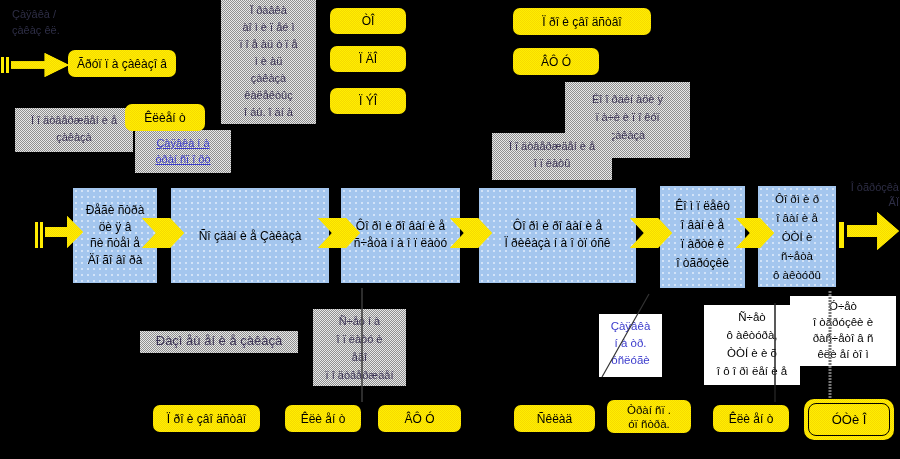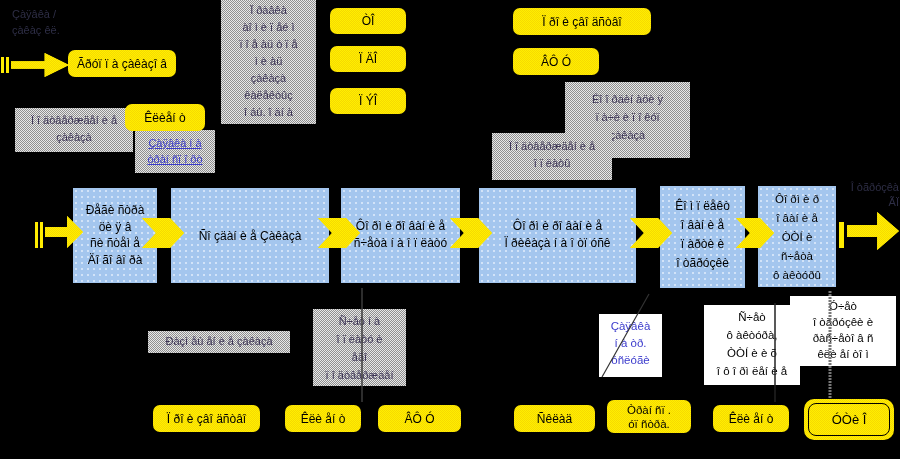--- a/index.html
+++ b/index.html
@@ -83,21 +83,21 @@
 ï à÷è è ï î êóï
 çàêàçà</div>
   <div class="abs gbox txt" style="left:492px;top:133px;width:120px;height:47px;line-height:17px;padding-top:5px;">Ï î äòâåðæäåí è å
 î ï ëàòû</div>
 
   <div class="abs gbox txt" style="left:15px;top:108px;width:118px;height:44px;line-height:17px;padding-top:4px;">Ï î äòâåðæäåí è å
 çàêàçà</div>
   <div class="abs ybox" style="left:125px;top:104px;width:80px;height:27px;z-index:7;">
     <span class="txt">Êëèåí ò</span>
   </div>
-  <div class="abs gbox txt bluelink" style="left:135px;top:130px;width:80px;height:43px;line-height:16px;padding-top:5px;z-index:2;">Çàÿâêà í à
+  <div class="abs gbox txt bluelink" style="left:135px;top:130px;width:96px;height:43px;line-height:16px;padding-top:5px;z-index:2;">Çàÿâêà í à
 òðàí ñï î ðò</div>
 
   <div class="abs bar" style="left:35px;top:222px;width:3px;height:26px;"></div>
   <div class="abs bar" style="left:40px;top:222px;width:3px;height:26px;"></div>
   <div class="abs arrow-straight" style="left:45px;top:216px;width:38px;height:32px;"></div>
 
   <div class="abs bbox txt" style="left:72px;top:187px;width:86px;height:97px;line-height:16.5px;padding-top:14px;">Ðåãè ñòðà
 öè ÿ â
 ñè ñòåì å
 Äî ãî âî ðà</div>
@@ -129,21 +129,21 @@
 î âàí è å
 ÒÒÍ  è
 ñ÷åòà
 ô àêòóðû</div>
 
   <div class="abs txt darknote" style="left:843px;top:180px;width:56px;line-height:15px;text-align:right;">Î òãðóçêà
 ÃÏ</div>
   <div class="abs bar" style="left:839px;top:222px;width:5px;height:26px;"></div>
   <div class="abs arrow-straight" style="left:847px;top:212px;width:52px;height:38px;"></div>
 
-  <div class="abs gbox txt" style="left:140px;top:331px;width:142px;height:22px;line-height:20px;font-size:11px;margin-left:8px;">Ðàçì åù åí è å çàêàçà</div>
+  <div class="abs gbox txt" style="left:140px;top:331px;width:158px;height:22px;line-height:20px;font-size:13px;">Ðàçì åù åí è å çàêàçà</div>
 
   <div class="abs gbox txt" style="left:313px;top:309px;width:93px;height:77px;line-height:18px;padding-top:3px;">Ñ÷åò í à
 î ï ëàòó è
 åãî
 ï î äòâåðæäåí</div>
 
 
   <div class="abs wnote txt bluelink" style="left:599px;top:314px;width:63px;height:63px;line-height:17px;padding-top:4px;text-decoration:none;">Çàÿâêà
 í à òð.
 óñëóãè</div>

